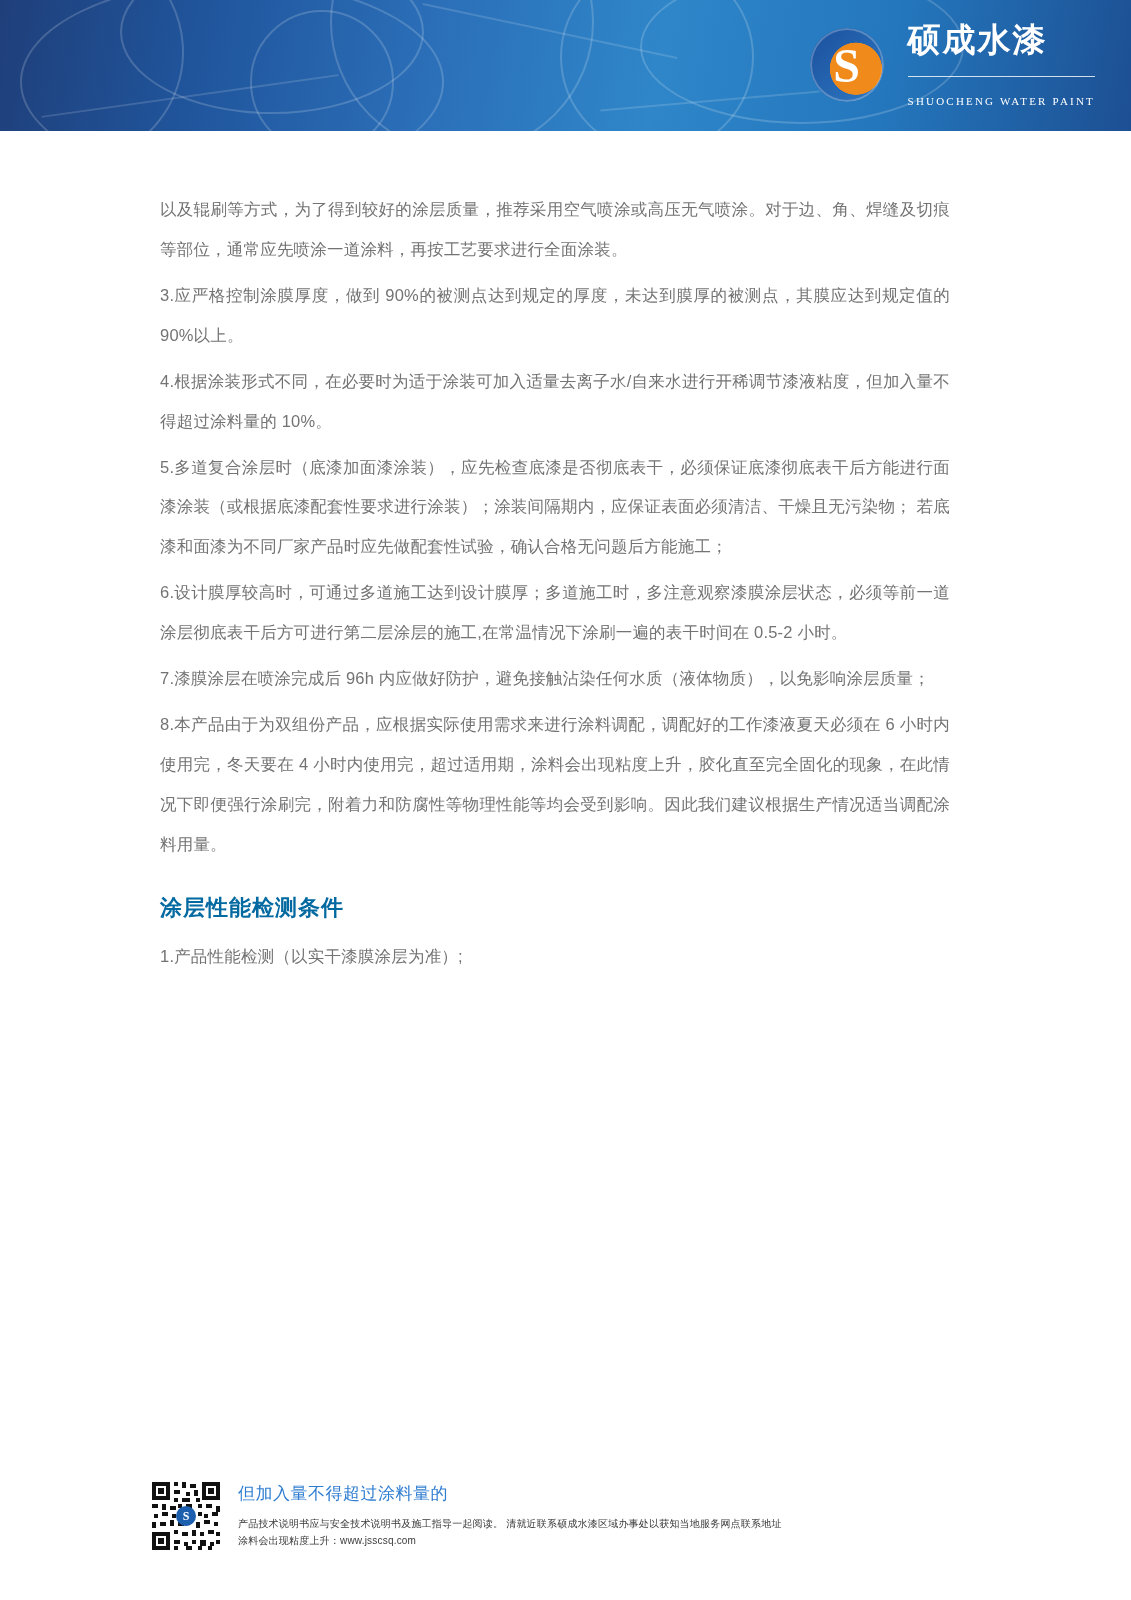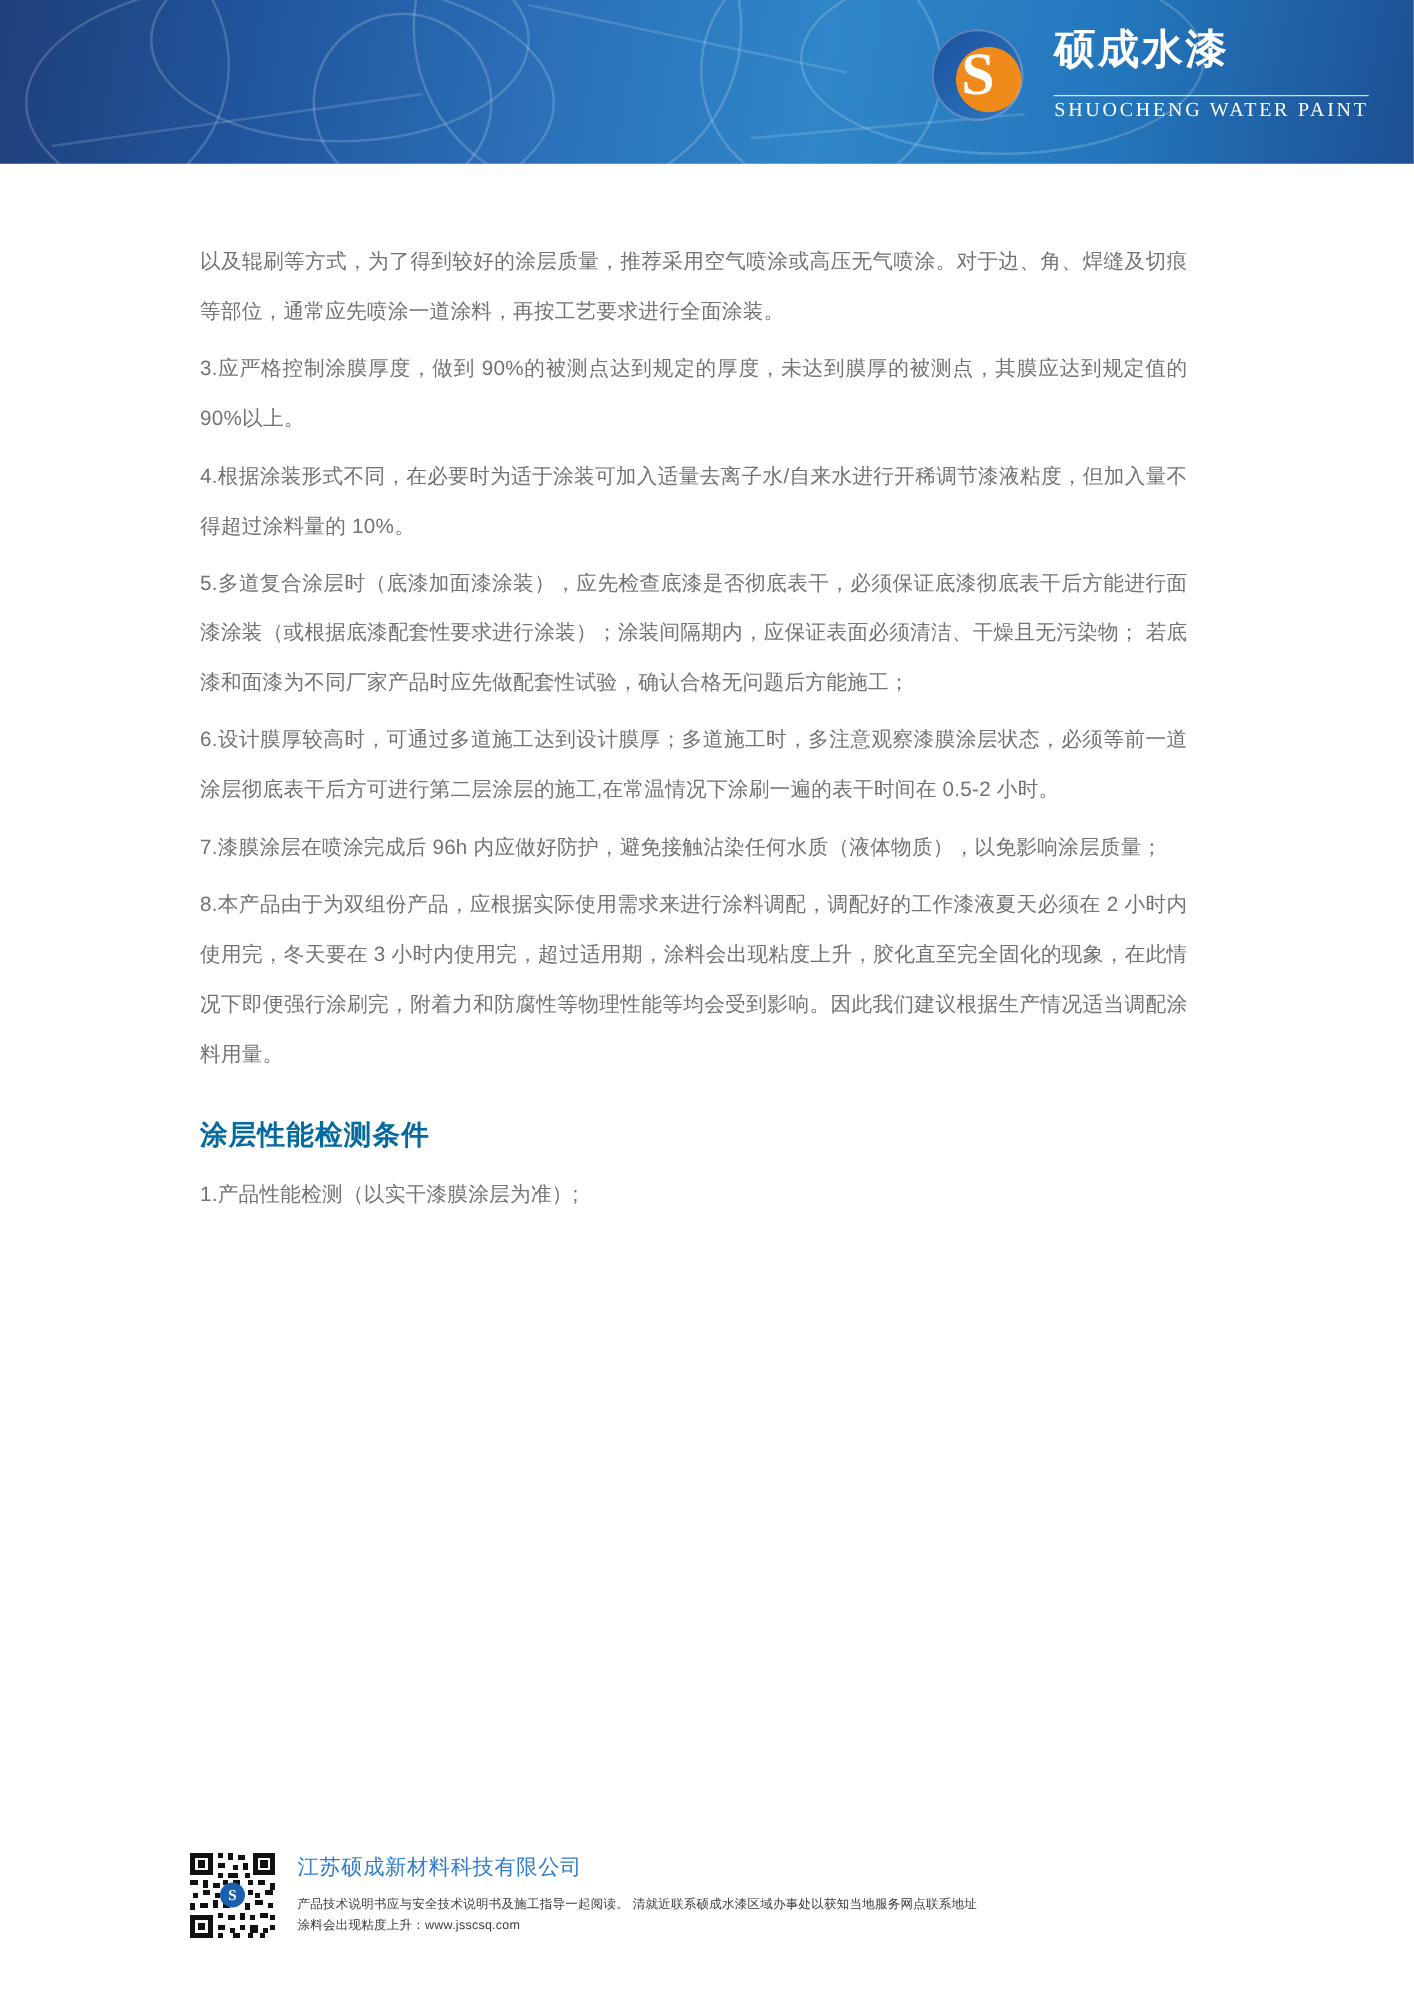--- a/index.html
+++ b/index.html
@@ -80,26 +80,26 @@
   }
   .logo-cn {
     font-family: "Liberation Serif", serif;
     font-size: 33px;
     font-weight: bold;
     color: #ffffff;
     letter-spacing: 2px;
     line-height: 1.1;
   }
   .logo-en {
-    font-size: 16px;
+    font-size: 11px;
     color: #ffffff;
     letter-spacing: 2.2px;
     border-top: 1px solid rgba(255,255,255,0.8);
     margin-top: 18px;
-    padding-top: 3px;
+    padding-top: 18px;
     text-align: center;
     font-family: "Liberation Serif", serif;
   }
 
   
   .content {
     position: absolute;
     left: 160px;
     top: 190px;
     width: 790px;
@@ -201,21 +201,21 @@
   </div>
 </div>
 
 <div class="content">
   <p class="para">以及辊刷等方式，为了得到较好的涂层质量，推荐采用空气喷涂或高压无气喷涂。对于边、角、焊缝及切痕等部位，通常应先喷涂一道涂料，再按工艺要求进行全面涂装。</p>
   <p class="para">3.应严格控制涂膜厚度，做到 90%的被测点达到规定的厚度，未达到膜厚的被测点，其膜应达到规定值的 90%以上。</p>
   <p class="para">4.根据涂装形式不同，在必要时为适于涂装可加入适量去离子水/自来水进行开稀调节漆液粘度，但加入量不得超过涂料量的 10%。</p>
   <p class="para">5.多道复合涂层时（底漆加面漆涂装），应先检查底漆是否彻底表干，必须保证底漆彻底表干后方能进行面漆涂装（或根据底漆配套性要求进行涂装）；涂装间隔期内，应保证表面必须清洁、干燥且无污染物； 若底漆和面漆为不同厂家产品时应先做配套性试验，确认合格无问题后方能施工；</p>
   <p class="para">6.设计膜厚较高时，可通过多道施工达到设计膜厚；多道施工时，多注意观察漆膜涂层状态，必须等前一道涂层彻底表干后方可进行第二层涂层的施工,在常温情况下涂刷一遍的表干时间在 0.5-2 小时。</p>
   <p class="para">7.漆膜涂层在喷涂完成后 96h 内应做好防护，避免接触沾染任何水质（液体物质），以免影响涂层质量；</p>
-  <p class="para">8.本产品由于为双组份产品，应根据实际使用需求来进行涂料调配，调配好的工作漆液夏天必须在 2 小时内使用完，冬天要在 3 小时内使用完，超过适用期，涂料会出现粘度上升，胶化直至完全固化的现象，在此情况下即便强行涂刷完，附着力和防腐性等物理性能等均会受到影响。因此我们建议根据生产情况适当调配涂料用量。</p>
+  <p class="para">8.本产品由于为双组份产品，应根据实际使用需求来进行涂料调配，调配好的工作漆液夏天必须在 6 小时内使用完，冬天要在 4 小时内使用完，超过适用期，涂料会出现粘度上升，胶化直至完全固化的现象，在此情况下即便强行涂刷完，附着力和防腐性等物理性能等均会受到影响。因此我们建议根据生产情况适当调配涂料用量。</p>
 
   <h2 class="section-title">涂层性能检测条件</h2>
 
   <p class="para para-last">1.产品性能检测（以实干漆膜涂层为准）;</p>
 </div>
 
 <div class="footer">
   <div class="footer-inner">
     <div class="qr">
       <svg width="72" height="72" viewBox="0 0 36 36" shape-rendering="crispEdges">
@@ -277,18 +277,18 @@
             <rect x="33" y="30" width="2" height="2"></rect>
           <rect x="12" y="33" width="2" height="2"></rect>
             <rect x="18" y="33" width="3" height="2"></rect>
             <rect x="24" y="33" width="2" height="2"></rect>
           <rect x="29" y="33" width="2" height="2"></rect>
         </g>
       </svg>
       <div class="qr-badge">S</div>
     </div>
     <div class="footer-texts">
-      <div class="f-company">江苏硕成新材料科技有限公司</div>
+      <div class="f-company">但加入量不得超过涂料量的</div>
       <div class="f-note">产品技术说明书应与安全技术说明书及施工指导一起阅读。 清就近联系硕成水漆区域办事处以获知当地服务网点联系地址</div>
       <div class="f-note">涂料会出现粘度上升：www.jsscsq.com</div>
     </div>
   </div>
 </div>
 
 </body></html>

